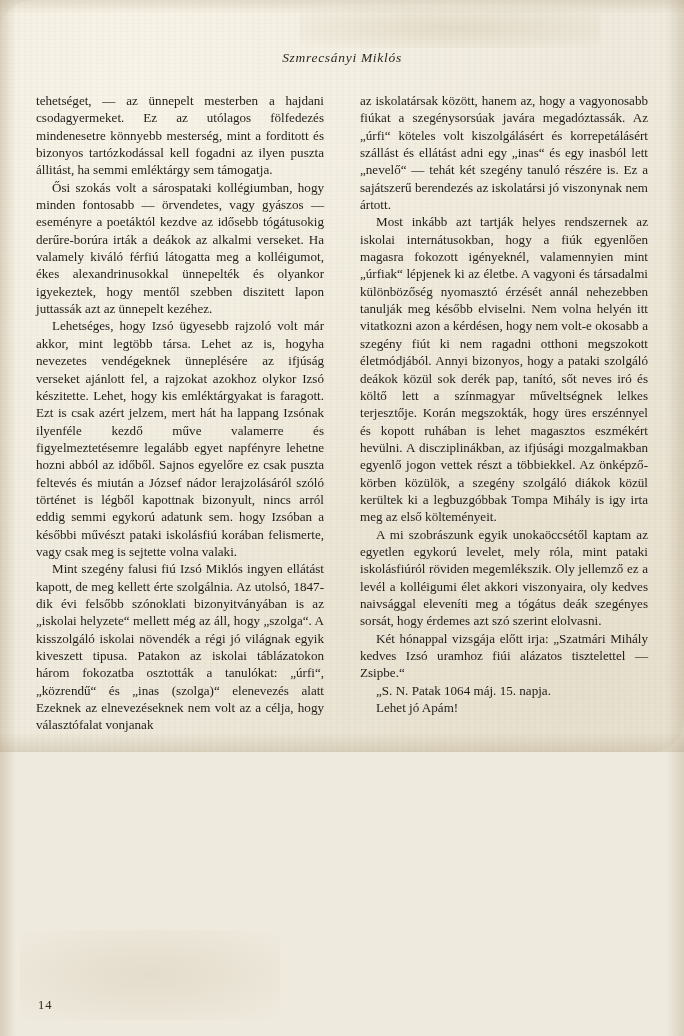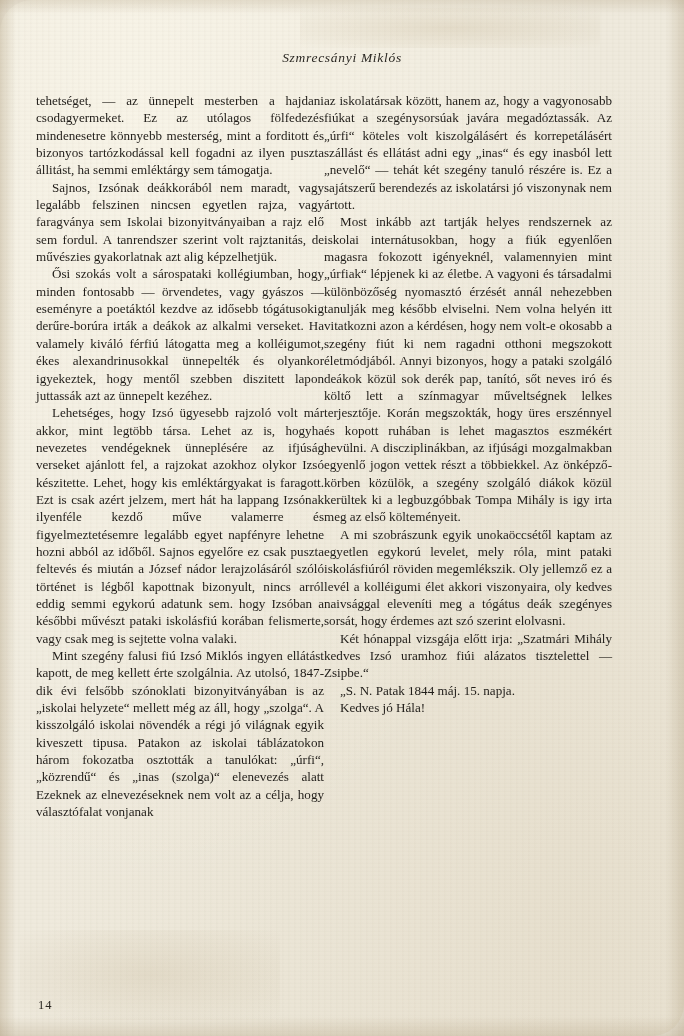--- a/index.html
+++ b/index.html
@@ -12,21 +12,21 @@
     background: #efeade;
     font-family: "Liberation Serif", serif;
     color: #23201c;
     position: relative;
     overflow: hidden;
   }
   .page {
     position: absolute;
     left: 0; top: 0;
     width: 684px;
-    height: 1036px;
+    height: 752px;
     background:
       radial-gradient(ellipse at 20% 10%, rgba(255,252,240,0.55), rgba(0,0,0,0) 60%),
       radial-gradient(ellipse at 85% 90%, rgba(214,202,176,0.35), rgba(0,0,0,0) 65%),
       #efeadd;
     border-radius: 32px;
   }
   .grain {
     position: absolute;
     inset: 0;
     pointer-events: none;
@@ -76,20 +76,21 @@
     color: #2a2722;
   }
 
   .columns {
     position: absolute;
     top: 92px;
     left: 36px;
     width: 612px;
     height: 888px;
     display: flex;
+    gap: 36px;
   }
   .col {
     width: 288px;
     font-size: 13.1px;
     line-height: 17.35px;
     text-align: justify;
     text-justify: inter-word;
     hyphens: manual;
     color: #201d19;
   }
@@ -136,29 +137,28 @@
   <div class="edge-left"></div>
   <div class="edge-right"></div>
   <div class="edge-top"></div>
   <div class="edge-bottom"></div>
 
   <div class="running-head">Szmrecsányi Miklós</div>
 
   <div class="columns">
     <div class="col">
       <p class="noindent">tehetséget, — az ünnepelt mesterben a hajdani csodagyermeket. Ez az utólagos fölfedezés mindenesetre könnyebb mesterség, mint a forditott és bizonyos tartózkodással kell fogadni az ilyen puszta állitást, ha semmi emléktárgy sem támogatja.</p>
-      <p>Sajnos, Izsónak deákkorából nem maradt, vagy legalább felszinen nincsen egyetlen rajza, vagy faragványa sem Iskolai bizonyitványaiban a rajz elő sem fordul. A tanrendszer szerint volt rajztanitás, de művészies gyakorlatnak azt alig képzelhetjük.</p>
       <p>Ősi szokás volt a sárospataki kollégiumban, hogy minden fontosabb — örvendetes, vagy gyászos — eseményre a poetáktól kezdve az idősebb tógátusokig derűre-borúra irták a deákok az alkalmi verseket. Ha valamely kiváló férfiú látogatta meg a kolléigumot, ékes alexandrinusokkal ünnepelték és olyankor igyekeztek, hogy mentől szebben diszitett lapon juttassák azt az ünnepelt kezéhez.</p>
       <p>Lehetséges, hogy Izsó ügyesebb rajzoló volt már akkor, mint legtöbb társa. Lehet az is, hogyha nevezetes vendégeknek ünneplésére az ifjúság verseket ajánlott fel, a rajzokat azokhoz olykor Izsó készitette. Lehet, hogy kis emléktárgyakat is faragott. Ezt is csak azért jelzem, mert hát ha lappang Izsónak ilyenféle kezdő műve valamerre és figyelmeztetésemre legalább egyet napfényre lehetne hozni abból az időből. Sajnos egyelőre ez csak puszta feltevés és miután a József nádor lerajzolásáról szóló történet is légből kapottnak bizonyult, nincs arról eddig semmi egykorú adatunk sem. hogy Izsóban a későbbi művészt pataki iskolásfiú korában felismerte, vagy csak meg is sejtette volna valaki.</p>
       <p>Mint szegény falusi fiú Izsó Miklós ingyen ellátást kapott, de meg kellett érte szolgálnia. Az utolsó, 1847-dik évi felsőbb szónoklati bizonyitványában is az „iskolai helyzete“ mellett még az áll, hogy „szolga“. A kisszolgáló iskolai növendék a régi jó világnak egyik kiveszett tipusa. Patakon az iskolai táblázatokon három fokozatba osztották a tanulókat: „úrfi“, „közrendű“ és „inas (szolga)“ elenevezés alatt Ezeknek az elnevezéseknek nem volt az a célja, hogy választófalat vonjanak</p>
     </div>
     <div class="col">
       <p class="noindent">az iskolatársak között, hanem az, hogy a vagyonosabb fiúkat a szegénysorsúak javára megadóztassák. Az „úrfi“ köteles volt kiszolgálásért és korrepetálásért szállást és ellátást adni egy „inas“ és egy inasból lett „nevelő“ — tehát két szegény tanuló részére is. Ez a sajátszerű berendezés az iskolatársi jó viszonynak nem ártott.</p>
       <p>Most inkább azt tartják helyes rendszernek az iskolai internátusokban, hogy a fiúk egyenlően magasra fokozott igényeknél, valamennyien mint „úrfiak“ lépjenek ki az életbe. A vagyoni és társadalmi különbözőség nyomasztó érzését annál nehezebben tanulják meg később elviselni. Nem volna helyén itt vitatkozni azon a kérdésen, hogy nem volt-e okosabb a szegény fiút ki nem ragadni otthoni megszokott életmódjából. Annyi bizonyos, hogy a pataki szolgáló deákok közül sok derék pap, tanító, sőt neves iró és költő lett a színmagyar műveltségnek lelkes terjesztője. Korán megszokták, hogy üres erszénnyel és kopott ruhában is lehet magasztos eszmékért hevülni. A discziplinákban, az ifjúsági mozgalmakban egyenlő jogon vettek részt a többiekkel. Az önképző-körben közülök, a szegény szolgáló diákok közül kerültek ki a legbuzgóbbak Tompa Mihály is igy irta meg az első költeményeit.</p>
       <p>A mi szobrászunk egyik unokaöccsétől kaptam az egyetlen egykorú levelet, mely róla, mint pataki iskolásfiúról röviden megemlékszik. Oly jellemző ez a levél a kolléigumi élet akkori viszonyaira, oly kedves naivsággal eleveníti meg a tógátus deák szegényes sorsát, hogy érdemes azt szó szerint elolvasni.</p>
       <p>Két hónappal vizsgája előtt irja: „Szatmári Mihály kedves Izsó uramhoz fiúi alázatos tisztelettel — Zsipbe.“</p>
-      <p>„S. N. Patak 1844 máj. 15. napja.</p>
-      <p>Kedves jó Hála!</p>
+      <p>„S. N. Patak 1064 máj. 15. napja.</p>
+      <p>Lehet jó Apám!</p>
     </div>
   </div>
 
   <div class="folio">14</div>
 </div>
 
 </body></html>

